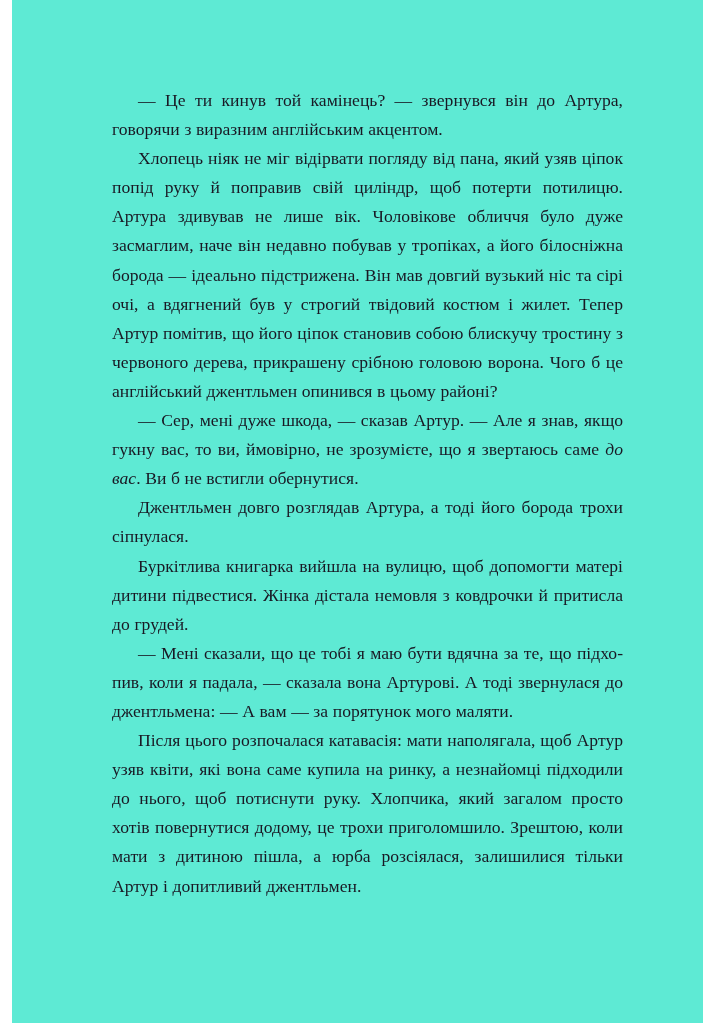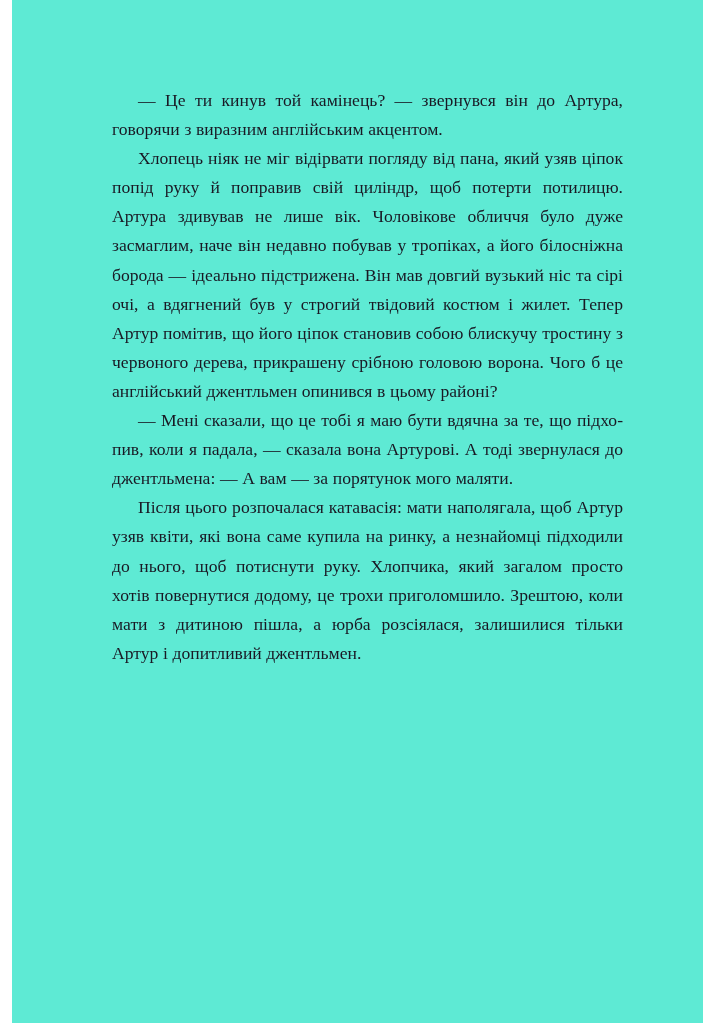--- a/index.html
+++ b/index.html
@@ -66,23 +66,26 @@
 <body>
 
 <div class="page">
 
   <div class="text-block">
 
     <p class="para last-line-left">— Це ти кинув той камінець? — звернувся він до Артура, говоря­чи з виразним англійським акцентом.</p>
 
     <p class="para last-line-left">Хлопець ніяк не міг відірвати погляду від пана, який узяв ціпок попід руку й поправив свій циліндр, щоб потерти потилицю. Артура здивував не лише вік. Чоловікове обличчя було дуже засмаглим, наче він недавно побував у тропіках, а його білосніжна борода — ідеально підстрижена. Він мав довгий вузький ніс та сірі очі, а вдягнений був у строгий твідовий костюм і жилет. Тепер Артур помітив, що його ці­пок становив собою блискучу тростину з червоного дерева, прикра­шену срібною головою ворона. Чого б це англійський джентльмен опинився в цьому районі?</p>
 
+    <p class="para last-line-left"><span>— Сер, мені дуже шкода, — сказав Артур. — Але я знав, якщо гук­ну вас, то ви, ймовірно, не зрозумієте, що я звертаюсь саме </span><em>до вас</em><span>. Ви б не встигли обернутися.</span></p>
+
+    <p class="para last-line-left">Джентльмен довго розглядав Артура, а тоді його борода трохи сіпнулася.</p>
 
 
-
+    <p class="para last-line-left">Буркітлива книгарка вийшла на вулицю, щоб допомогти матері дитини підвестися. Жінка дістала немовля з ковдрочки й притисла до грудей.</p>
 
     <p class="para last-line-left">— Мені сказали, що це тобі я маю бути вдячна за те, що підхо­пив, коли я падала, — сказала вона Артурові. А тоді звернулася до джентльмена: — А вам — за порятунок мого маляти.</p>
 
 
     <p class="para last-line-left">Після цього розпочалася катавасія: мати наполягала, щоб Артур узяв квіти, які вона саме купила на ринку, а незнайомці підходили до нього, щоб потиснути руку. Хлопчика, який загалом просто хотів повернутися додому, це трохи приголомшило. Зрештою, коли мати з дитиною пішла, а юрба розсіялася, залишилися тільки Артур і до­питливий джентльмен.</p>
 
   </div>
 
   <div class="footer">
 

